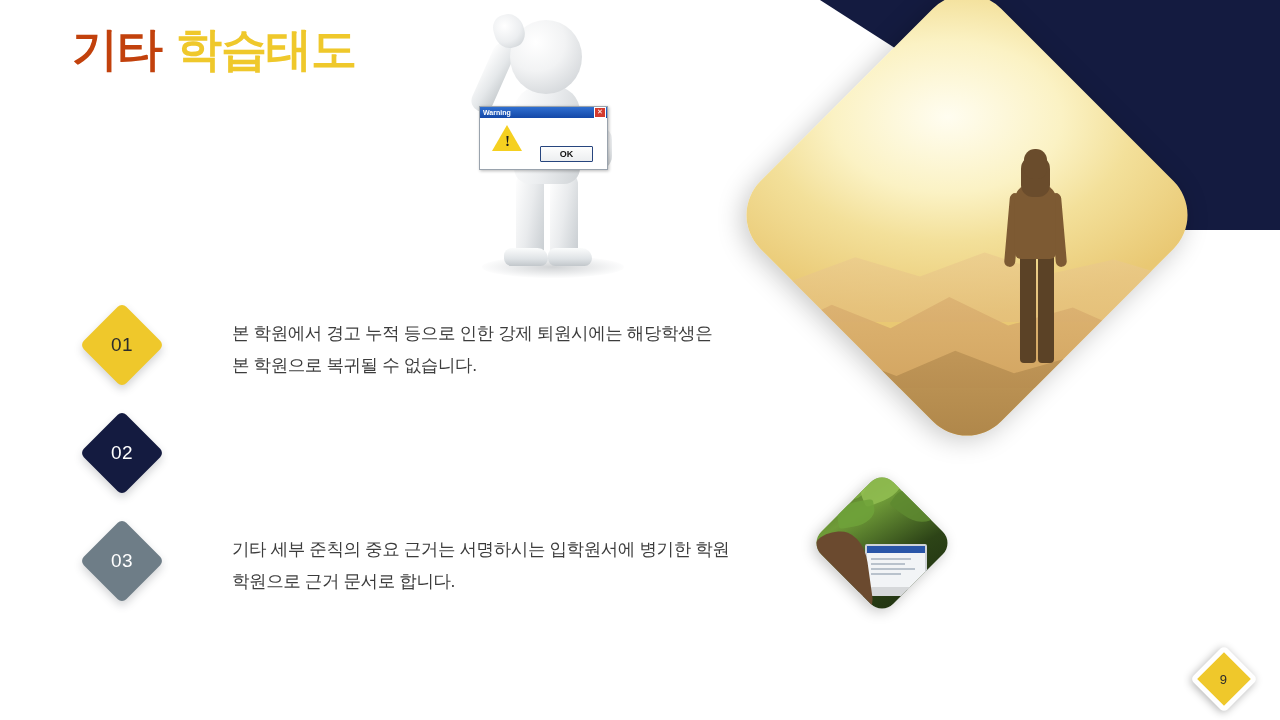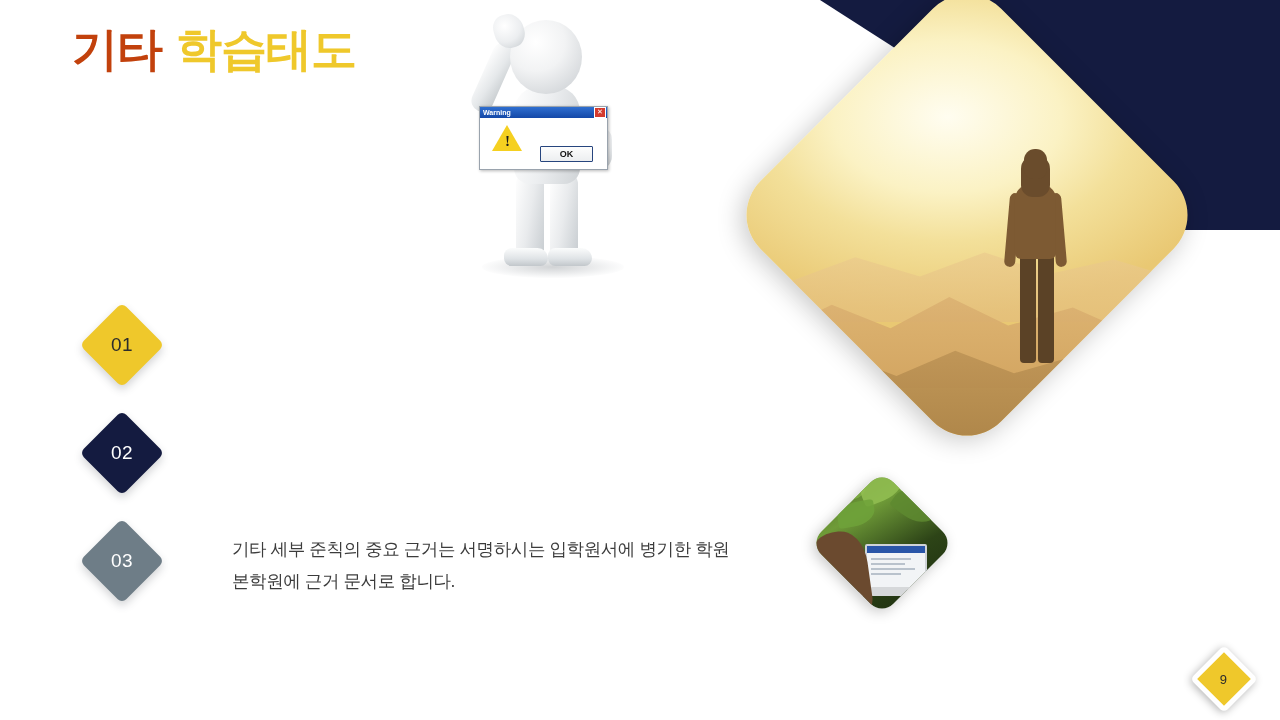--- a/index.html
+++ b/index.html
@@ -485,36 +485,38 @@
     </div>
   </div>
 
   <div class="bullets">
 
     <div class="bullet-row">
       <div class="diamond" style="background:#EFC82B;">
         <span style="color:#2c2c2c;">01</span>
       </div>
       <div class="bullet-text">
+        <div>본 학원에서 경고 누적 등으로 인한 강제 퇴원시에는 해당학생은</div>
+        <div>본 학원으로 복귀될 수 없습니다.</div>
       </div>
     </div>
 
     <div class="bullet-row">
       <div class="diamond" style="background:#141B40;">
         <span style="color:#ffffff;">02</span>
       </div>
     </div>
 
     <div class="bullet-row">
       <div class="diamond" style="background:#6E7D87;">
         <span style="color:#ffffff;">03</span>
       </div>
       <div class="bullet-text">
         <div>기타 세부 준칙의 중요 근거는 서명하시는 입학원서에 병기한 학원</div>
-        <div>본학원에 근거 문서로 합니다.</div>
+        <div>학원으로 근거 문서로 합니다.</div>
       </div>
     </div>
 
   </div>
 
   <div class="page-badge">
     <span>9</span>
   </div>
 
 </div>

